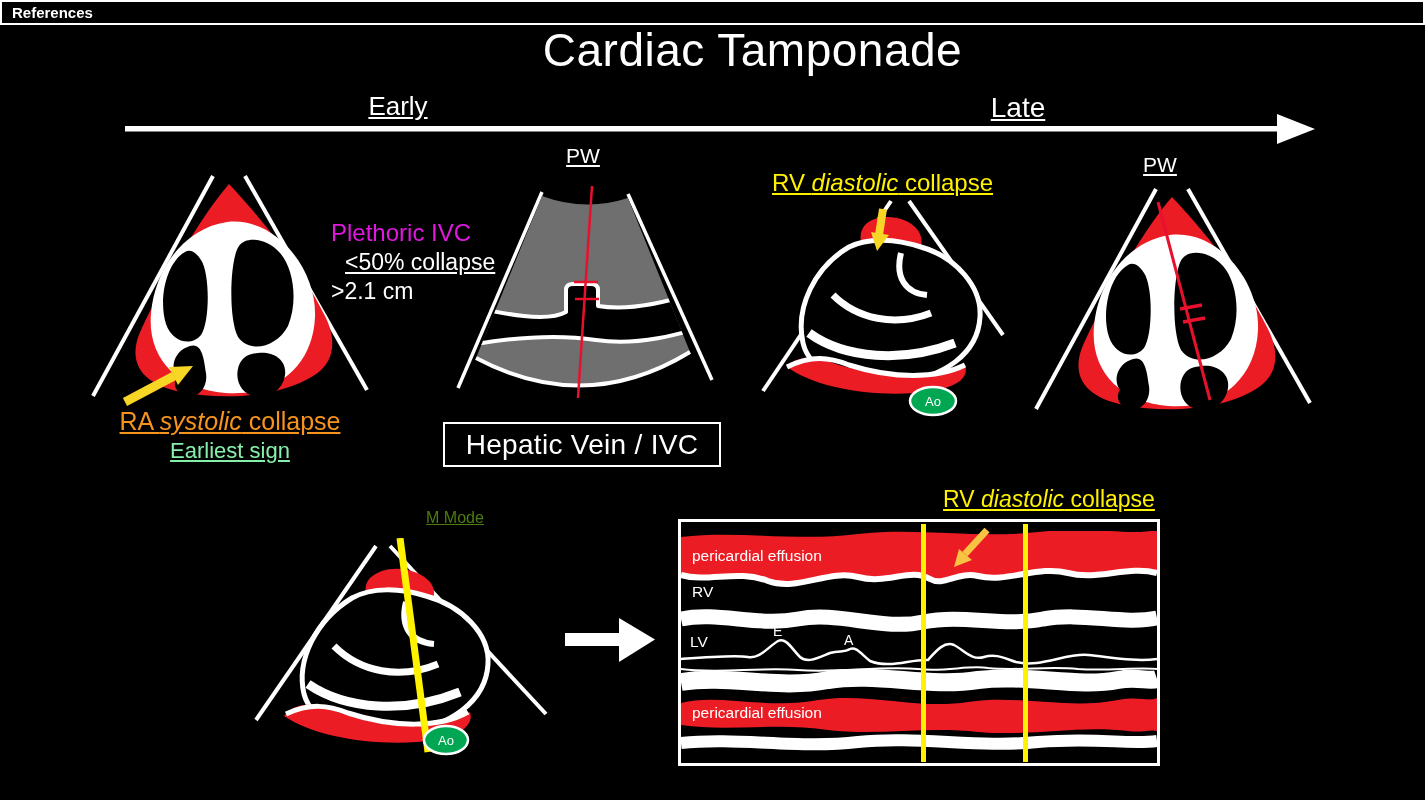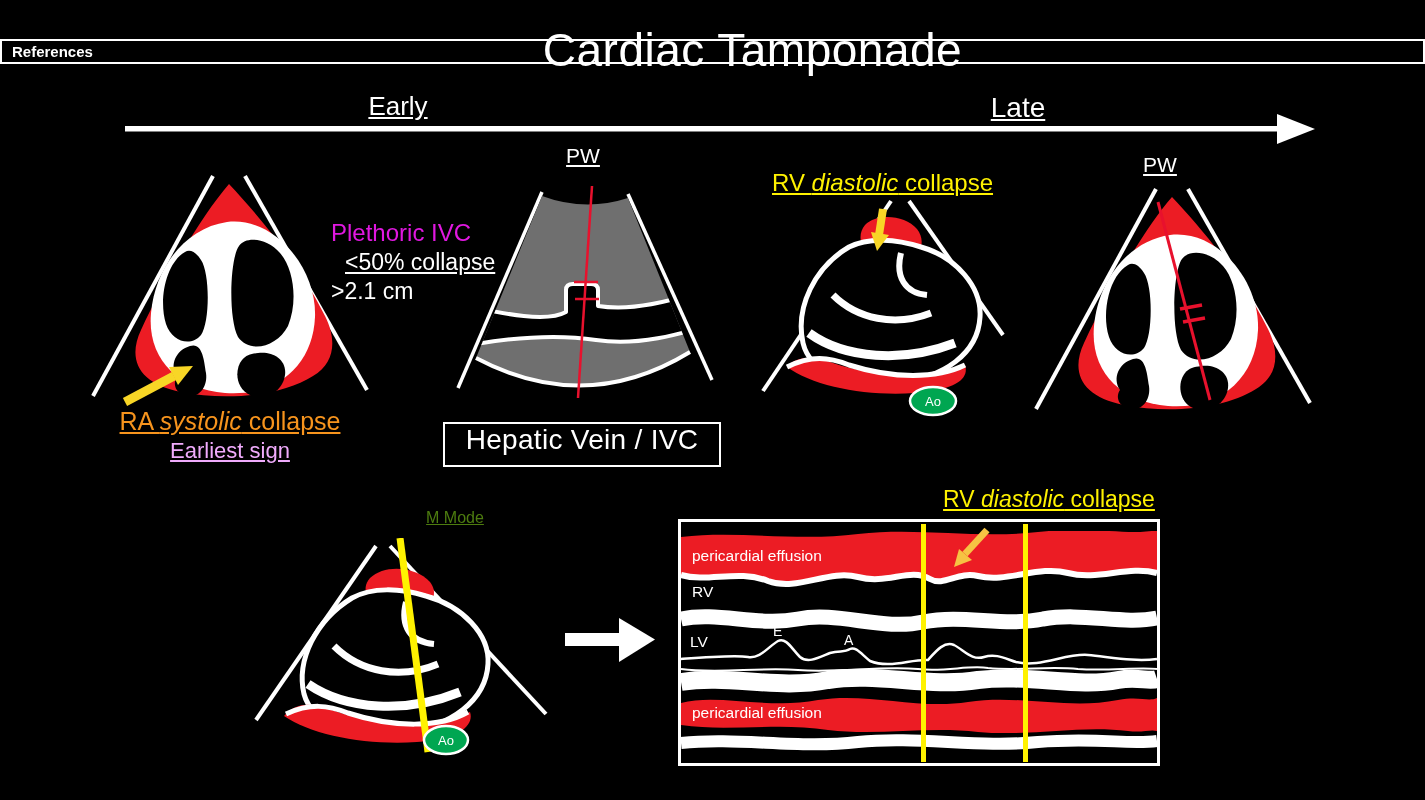--- a/index.html
+++ b/index.html
@@ -6,41 +6,41 @@
   #stage{
     position:relative;width:1425px;height:800px;background:#000;overflow:hidden;
     font-family:"Liberation Sans",sans-serif;color:#fff;
   }
   .abs{position:absolute;}
   .lbl{position:absolute;white-space:nowrap;line-height:1.15;}
   .ctr{text-align:center;text-decoration:underline;}
   .seg{white-space:pre;}
   .boxlabel{
     position:absolute;border:2px solid #fff;color:#fff;
-    display:flex;align-items:flex-start;justify-content:center;
+    display:flex;align-items:center;justify-content:center;
     background:#000;letter-spacing:.3px;
   }
   #title{left:0;top:24px;width:100%;text-align:center;font-size:46px;letter-spacing:.5px;margin-left:40px;}
   #early{left:348px;top:92px;width:100px;font-size:26px;}
   #late{left:968px;top:92px;width:100px;font-size:28px;}
   #ra-label{left:85px;top:407px;width:290px;font-size:25px;color:#F7941D;}
-  #earliest{left:85px;top:438px;width:290px;font-size:22px;color:#f0abfc;}
+  #earliest{left:85px;top:438px;width:290px;font-size:22px;color:#86efac;}
   #ivc-head{left:331px;top:219px;font-size:24px;color:#E018E0;}
   #ivc-c1{left:345px;top:249px;font-size:23px;text-decoration:underline;}
   #ivc-c2{left:331px;top:278px;font-size:23px;}
   #pw1{left:543px;top:144px;width:80px;font-size:21px;}
   #pw2{left:1120px;top:153px;width:80px;font-size:21px;}
   #hv-box{left:443px;top:422px;width:274px;height:41px;font-size:28px;}
   #mvtv-box{left:1018px;top:428px;width:297px;height:44px;font-size:29px;}
   #rv-label{left:750px;top:169px;width:265px;font-size:24px;color:#FFF200;}
   #mmode-label{left:390px;top:509px;width:130px;font-size:16px;color:#4d7c0f;}
   #trace-label{left:935px;top:486px;width:228px;font-size:23px;color:#FFF200;}
   #references{
     left:1258px;top:733px;border:2px solid #fff;color:#fff;background:#000;
-    font-size:15px;font-weight:bold;padding:2px 10px;cursor:pointer;margin-top:39px;
+    font-size:15px;font-weight:bold;padding:2px 10px;cursor:pointer;
   }
   svg{display:block;}
   svg text{font-family:"Liberation Sans",sans-serif;}
 </style>
 </head>
 <body>
 
 <div id="stage">
 
   <div id="title" class="lbl">Cardiac Tamponade</div>

